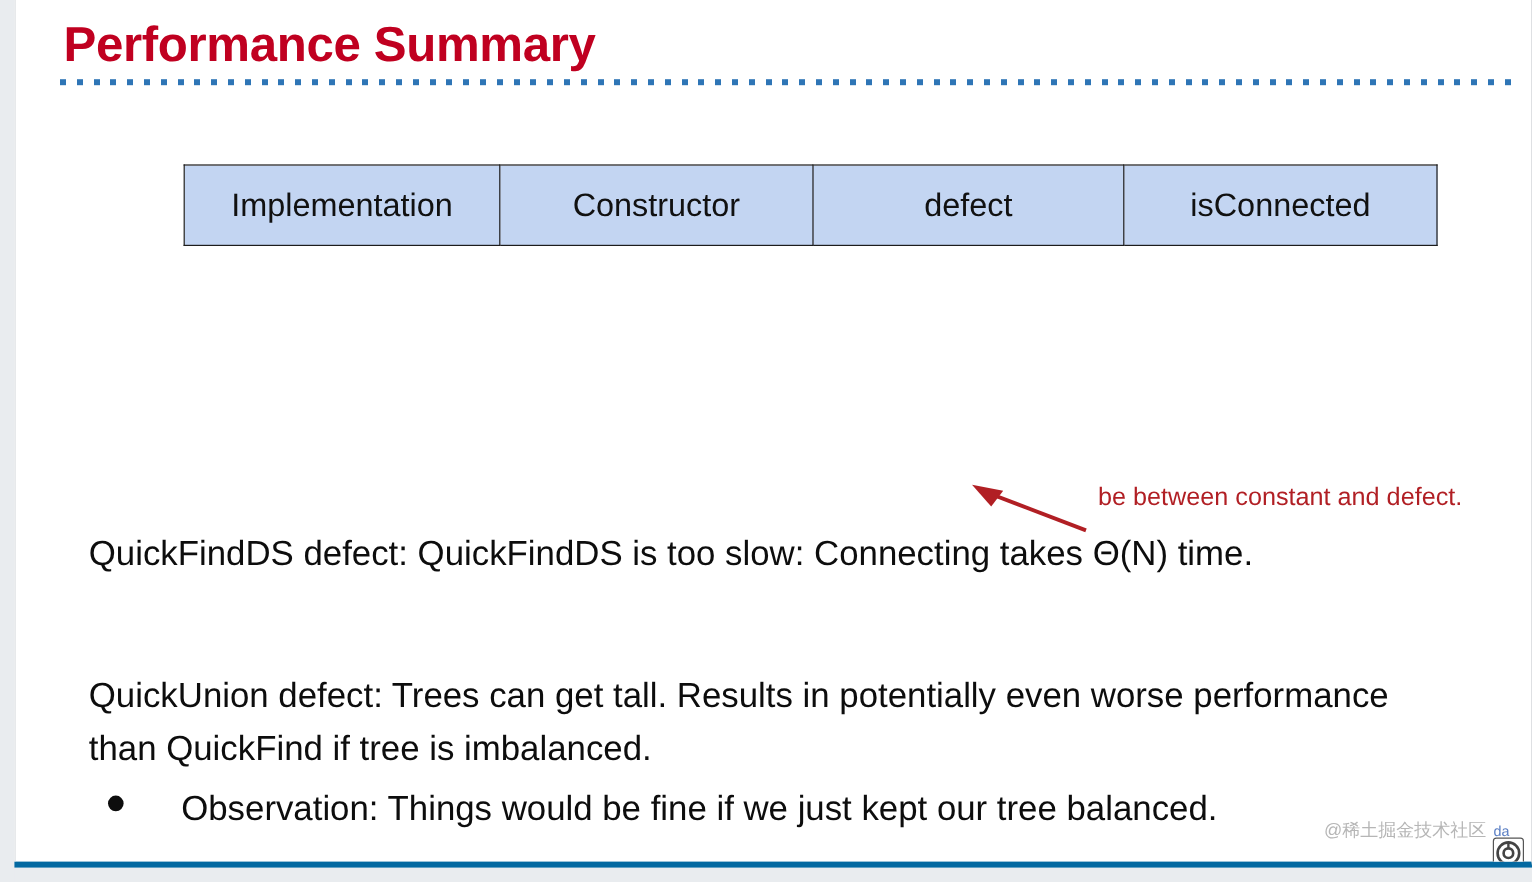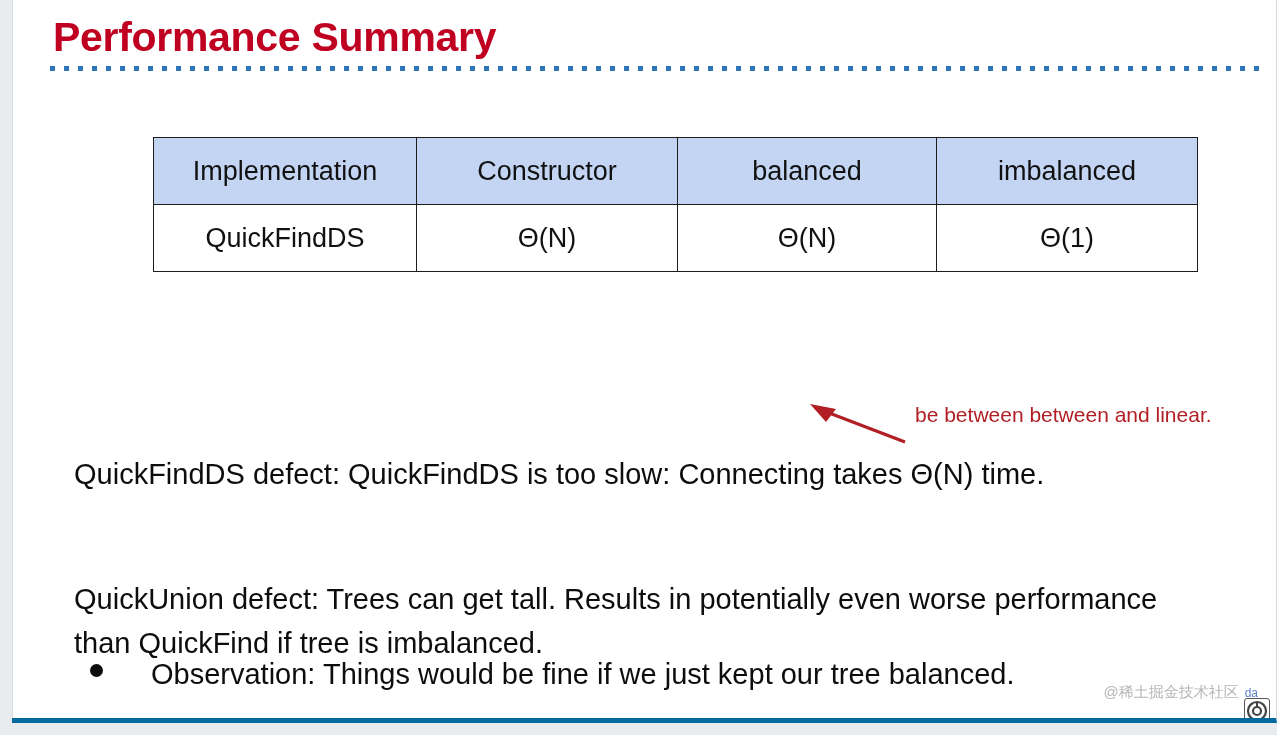--- a/index.html
+++ b/index.html
@@ -116,22 +116,22 @@
   }
 
   
   .body-line {
     position: absolute;
     font-size: 29px;
     color: #0d0d0d;
     line-height: 44px;
     white-space: nowrap;
   }
-  .para-1 { left: 62px; top: 452px; }
-  .para-2 { left: 62px; top: 558px; white-space: normal; width: 1110px; margin-top: 19px; }
+  .para-1 { left: 62px; top: 440px; }
+  .para-2 { left: 62px; top: 558px; white-space: normal; width: 1110px; }
 
   .bullet-row {
     position: absolute;
     left: 62px;
     top: 658px;
     display: flex;
     align-items: baseline;
   }
   .bullet-dot {
     display: inline-block;
@@ -200,40 +200,34 @@
     <colgroup>
       <col class="col-impl">
         <col class="col-ctor">
         <col class="col-conn">
         <col class="col-isconn">
     </colgroup>
     <thead>
       <tr>
         <th>Implementation</th>
         <th>Constructor</th>
-        <th>balanced</th>
-        <th>imbalanced</th>
+        <th>defect</th>
+        <th>isConnected</th>
       </tr>
     </thead>
     <tbody>
-      <tr>
-        <td>QuickFindDS</td>
-        <td>Θ(N)</td>
-        <td>Θ(N)</td>
-        <td>Θ(1)</td>
-      </tr>
     </tbody>
   </table>
 
   <svg class="annotation-arrow" viewBox="0 0 115 55" xmlns="http://www.w3.org/2000/svg">
     <line x1="103" y1="47" x2="22" y2="16" stroke="#b11f24" stroke-width="3.2"></line>
     <polygon points="8,9 34,14 24,27" fill="#b11f24"></polygon>
   </svg>
   <div class="annotation">
-    <div>be between between and linear.</div>
+    <div>be between constant and defect.</div>
   </div>
 
   <div class="body-line para-1">QuickFindDS defect: QuickFindDS is too slow: Connecting takes Θ(N) time.</div>
 
   <div class="body-line para-2">QuickUnion defect: Trees can get tall. Results in potentially even worse performance than QuickFind if tree is imbalanced.</div>
 
   <div class="bullet-row">
     <span class="bullet-dot"></span>
     <span class="bullet-text">Observation: Things would be fine if we just kept our tree balanced.</span>
   </div>

